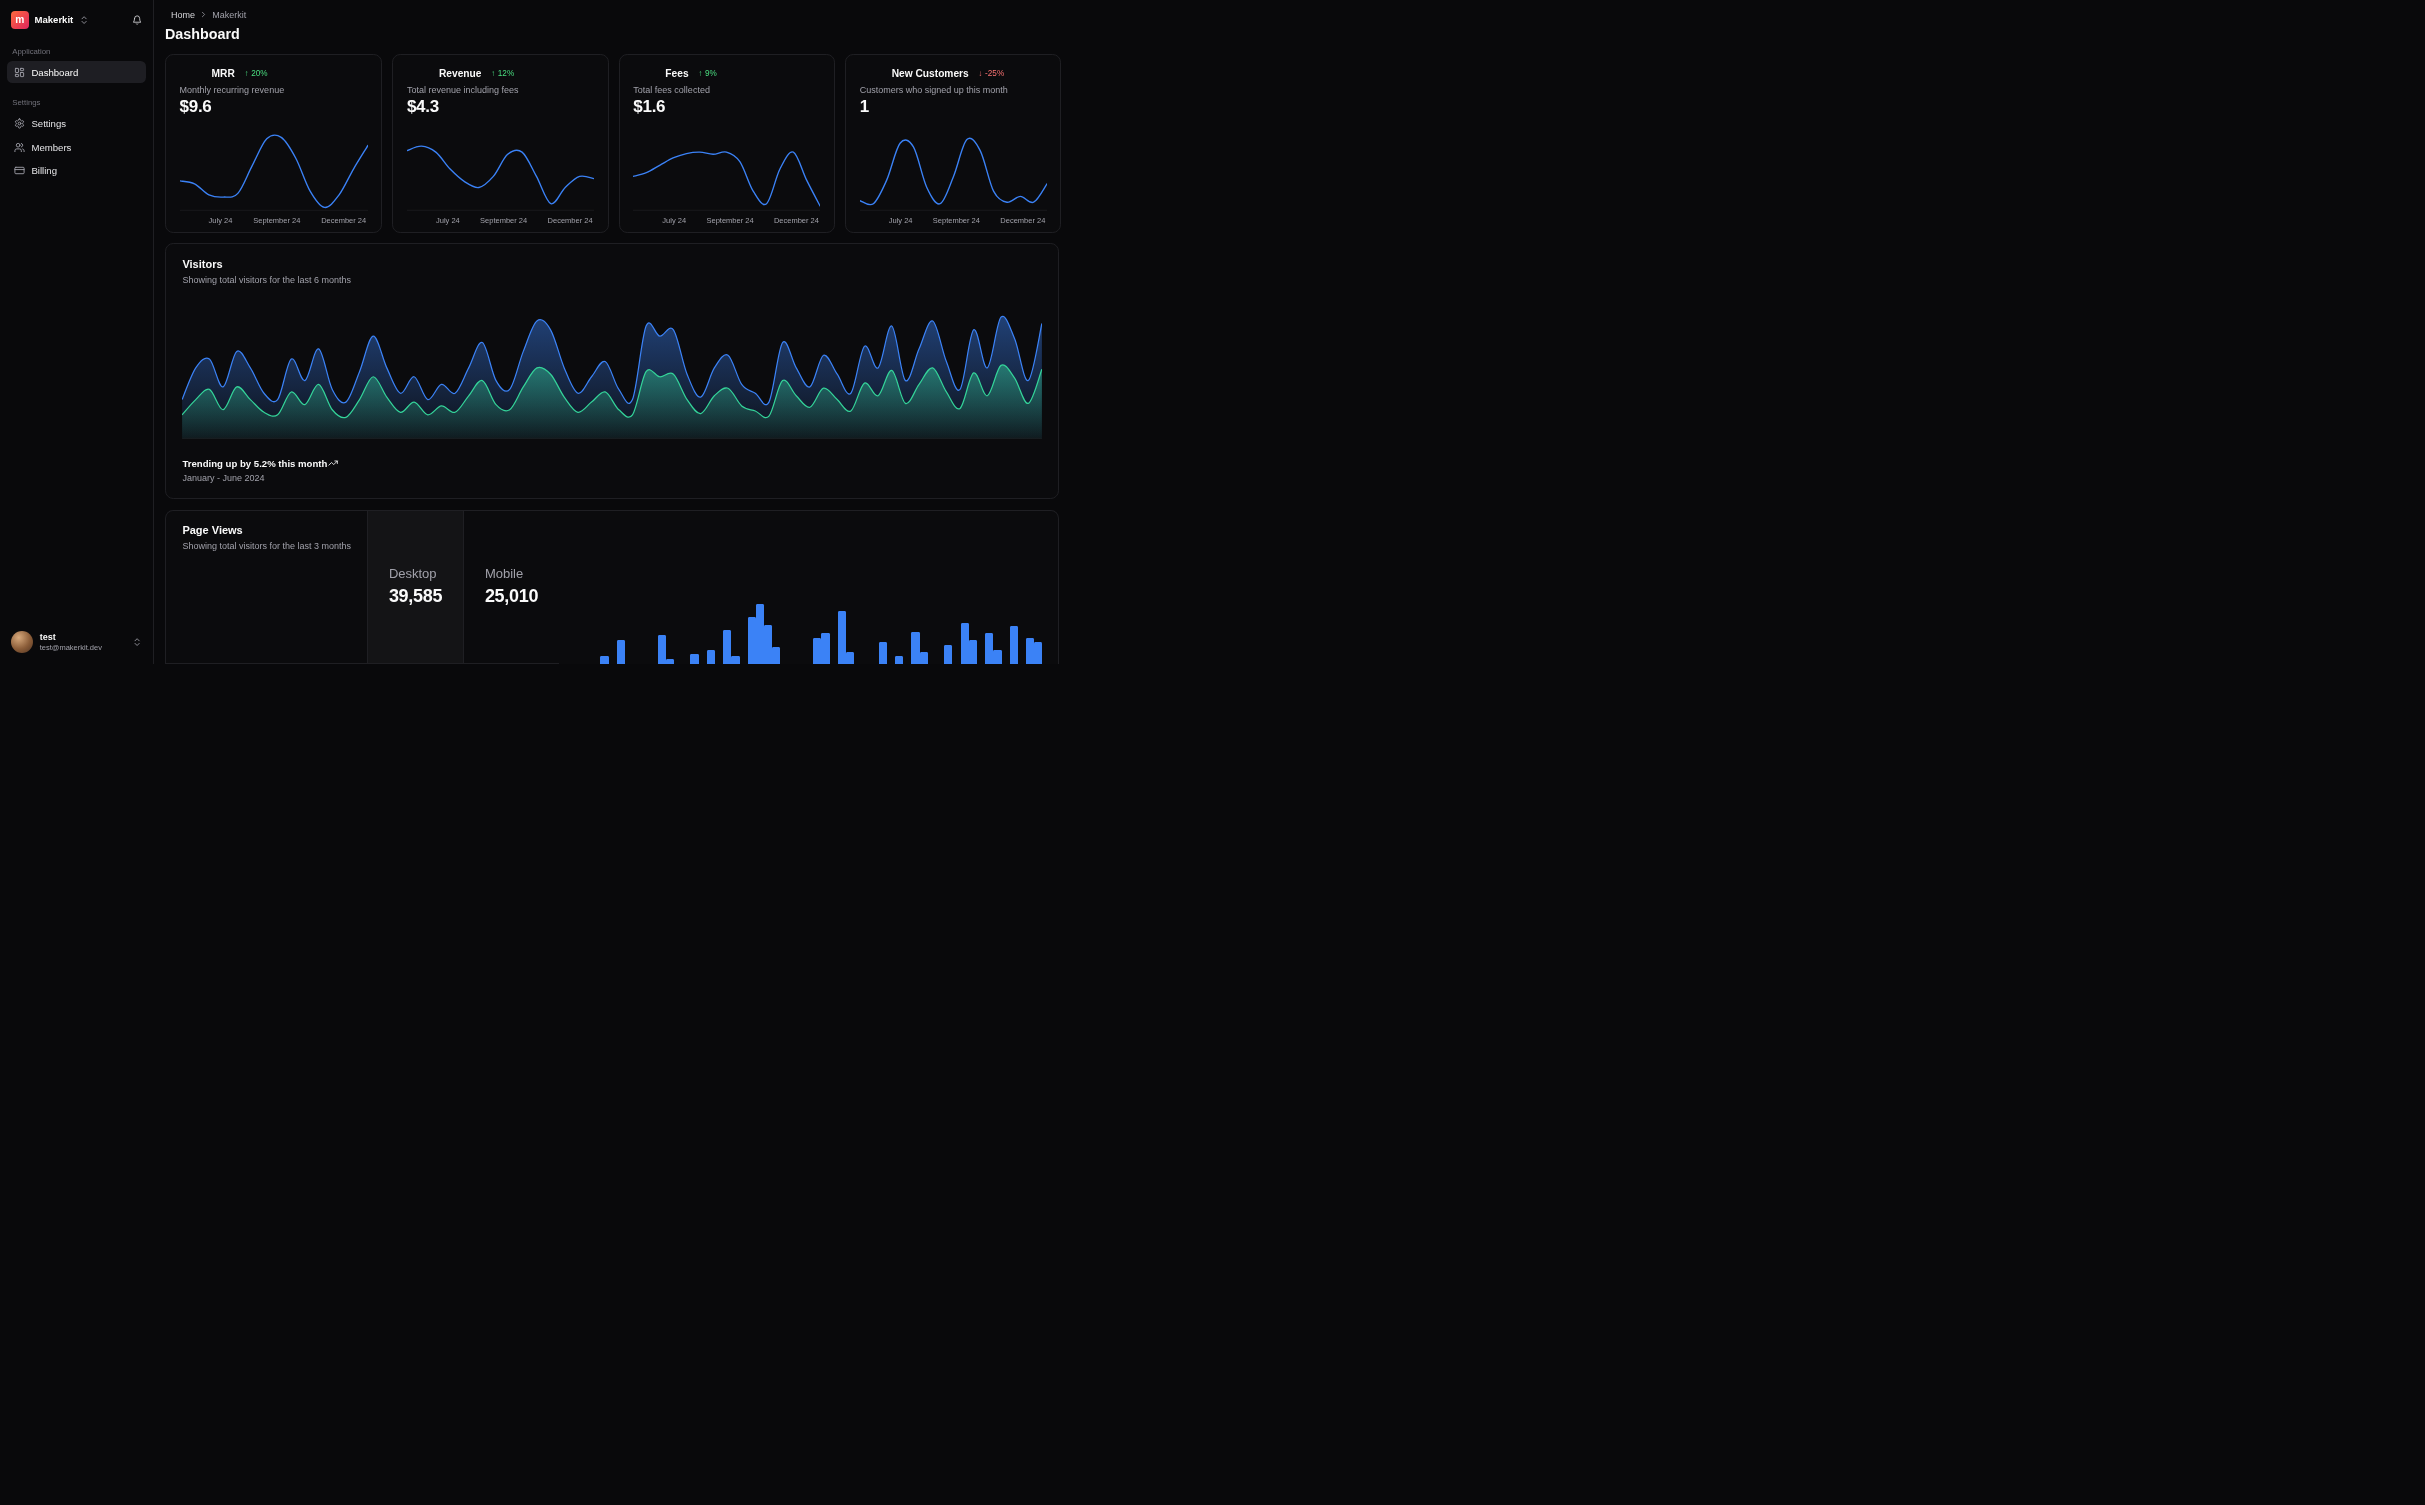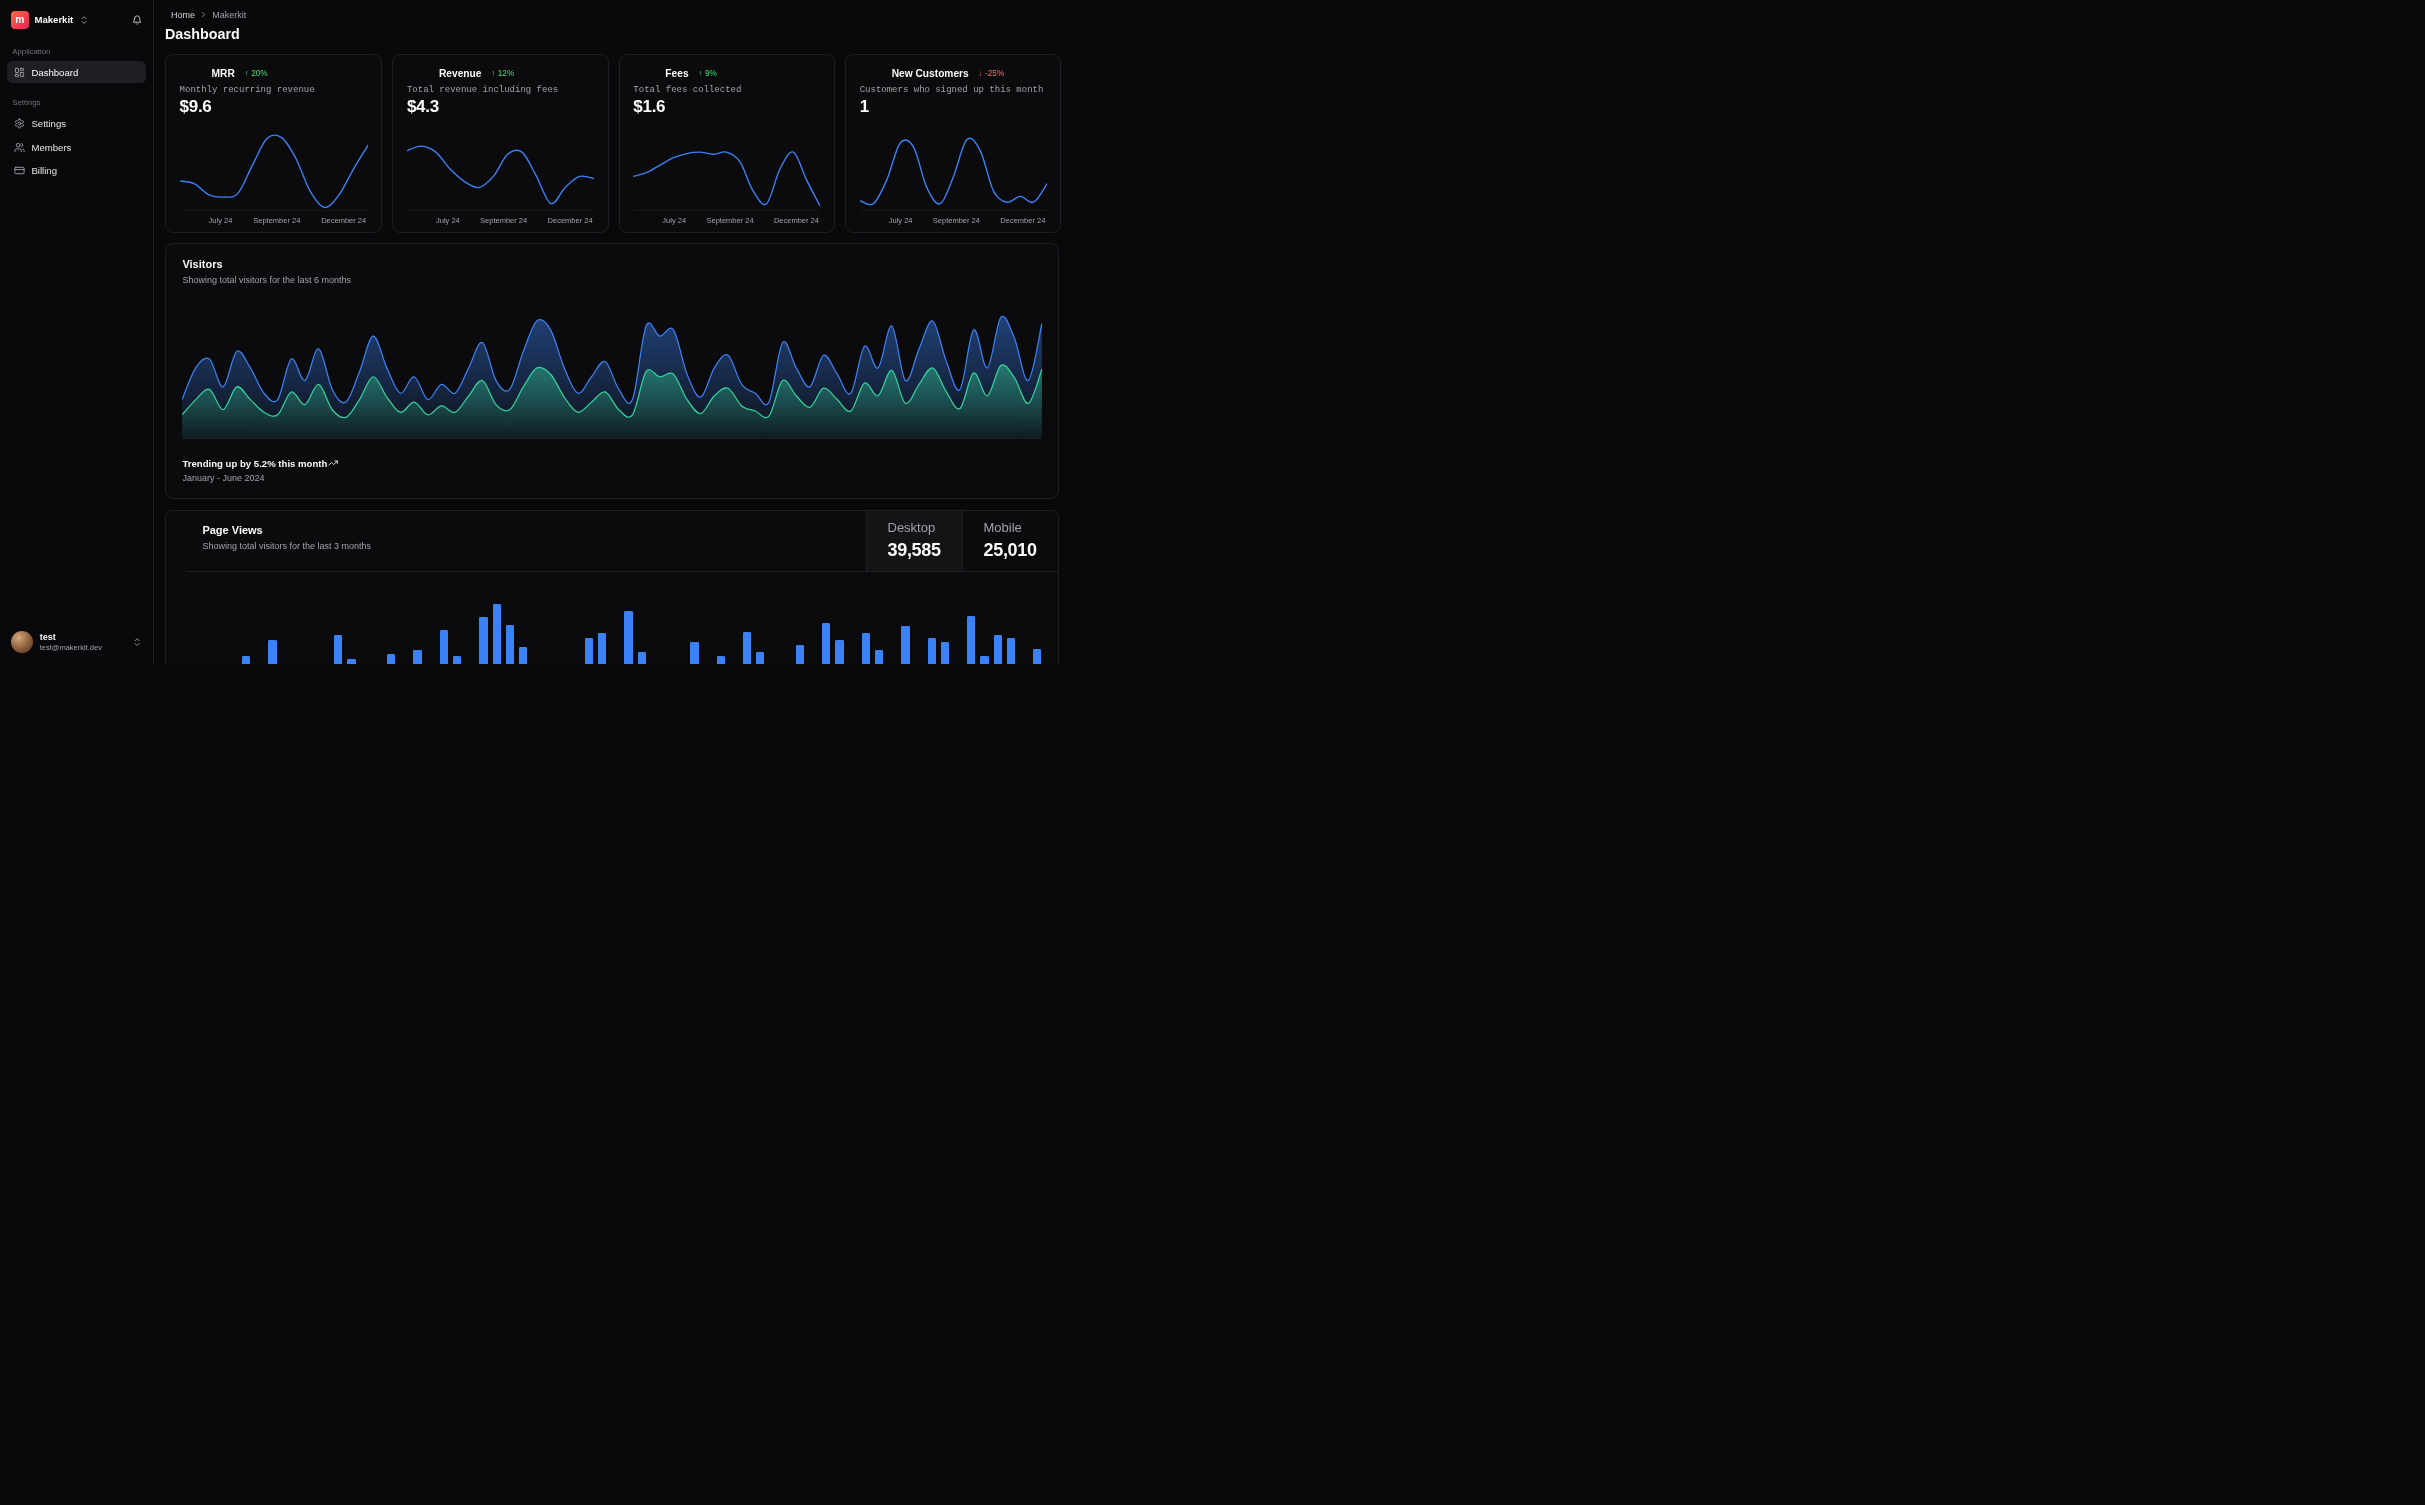--- a/index.html
+++ b/index.html
@@ -58,37 +58,37 @@
 
   .card { background:#0b0b0d; border:0.7px solid #1f1f23; border-radius:8.2px; }
 
   .stats { display:grid; grid-template-columns:repeat(4,1fr); gap:10.2px; }
   .stat-card { padding:13px 13.6px 6.8px; }
   .stat-head { display:flex; align-items:center; gap:9.6px; }
   .stat-title { font-size:10.2px; font-weight:700;padding-left:32px; }
   .badge { font-size:8.2px; display:flex; align-items:center; gap:2.7px; font-weight:500; }
   .badge.up { color:#4ade80; }
   .badge.down { color:#f87171; }
-  .stat-sub { font-size:9px; color:#a1a1aa; margin-top:6.1px;font-family:Liberation Mono, monospace; }
+  .stat-sub { font-size:9px; color:#a1a1aa; margin-top:6.1px; }
   .stat-value { font-size:17px; font-weight:700; margin-top:2px; letter-spacing:-0.3px; }
   .spark { height:82px; margin-top:12.3px; }
   .spark-labels {
     display:flex; justify-content:space-between;
     font-size:7.5px; color:#a1a1aa; padding:4.8px 1.4px 0 29px;
   }
 
   .visitors-card { margin-top:10.2px; padding:13.6px 16.4px 15px; }
   .v-title { font-size:11px; font-weight:700; }
   .v-sub { font-size:9px; color:#a1a1aa; margin-top:4.8px; }
   .v-chart { height:135px; margin-top:19px; }
   .v-footer { margin-top:19px; font-size:9.6px; font-weight:700; display:flex; align-items:center; gap:1px; }
   .v-footer .icon { color:#fafafa; }
   .v-range { font-size:9px; color:#a1a1aa; margin-top:4.8px; }
 
-  .pv-card { margin-top:10.2px; flex:1; min-height:0; display:flex; flex-direction:column; overflow:hidden; border-bottom:none; border-bottom-left-radius:0; border-bottom-right-radius:0;padding-left:20px; }
+  .pv-card { margin-top:10.2px; flex:1; min-height:0; display:flex; flex-direction:row; overflow:hidden; border-bottom:none; border-bottom-left-radius:0; border-bottom-right-radius:0; }
   .pv-header { display:flex; border-bottom:0.7px solid #1f1f23; }
   .pv-left { flex:1; padding:13.6px 16.4px; }
   .pv-toggles { display:flex; }
   .pv-toggle {
     border-left:0.7px solid #1f1f23; padding:9.6px 20.5px;
     display:flex; flex-direction:column; justify-content:center; gap:4.8px;
     cursor:pointer; min-width:96px;
   }
   .pv-toggle.active { background:rgba(255,255,255,0.04); }
   .pv-label { font-size:13px; color:#a1a1aa; }

